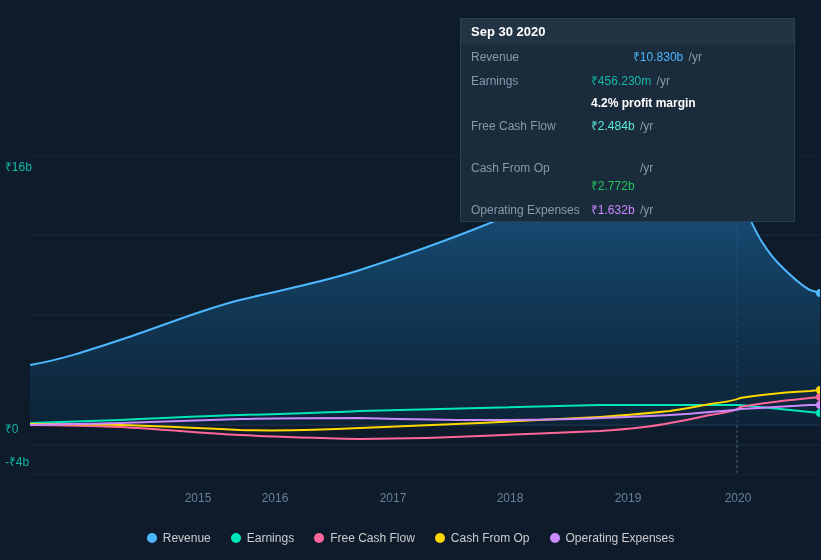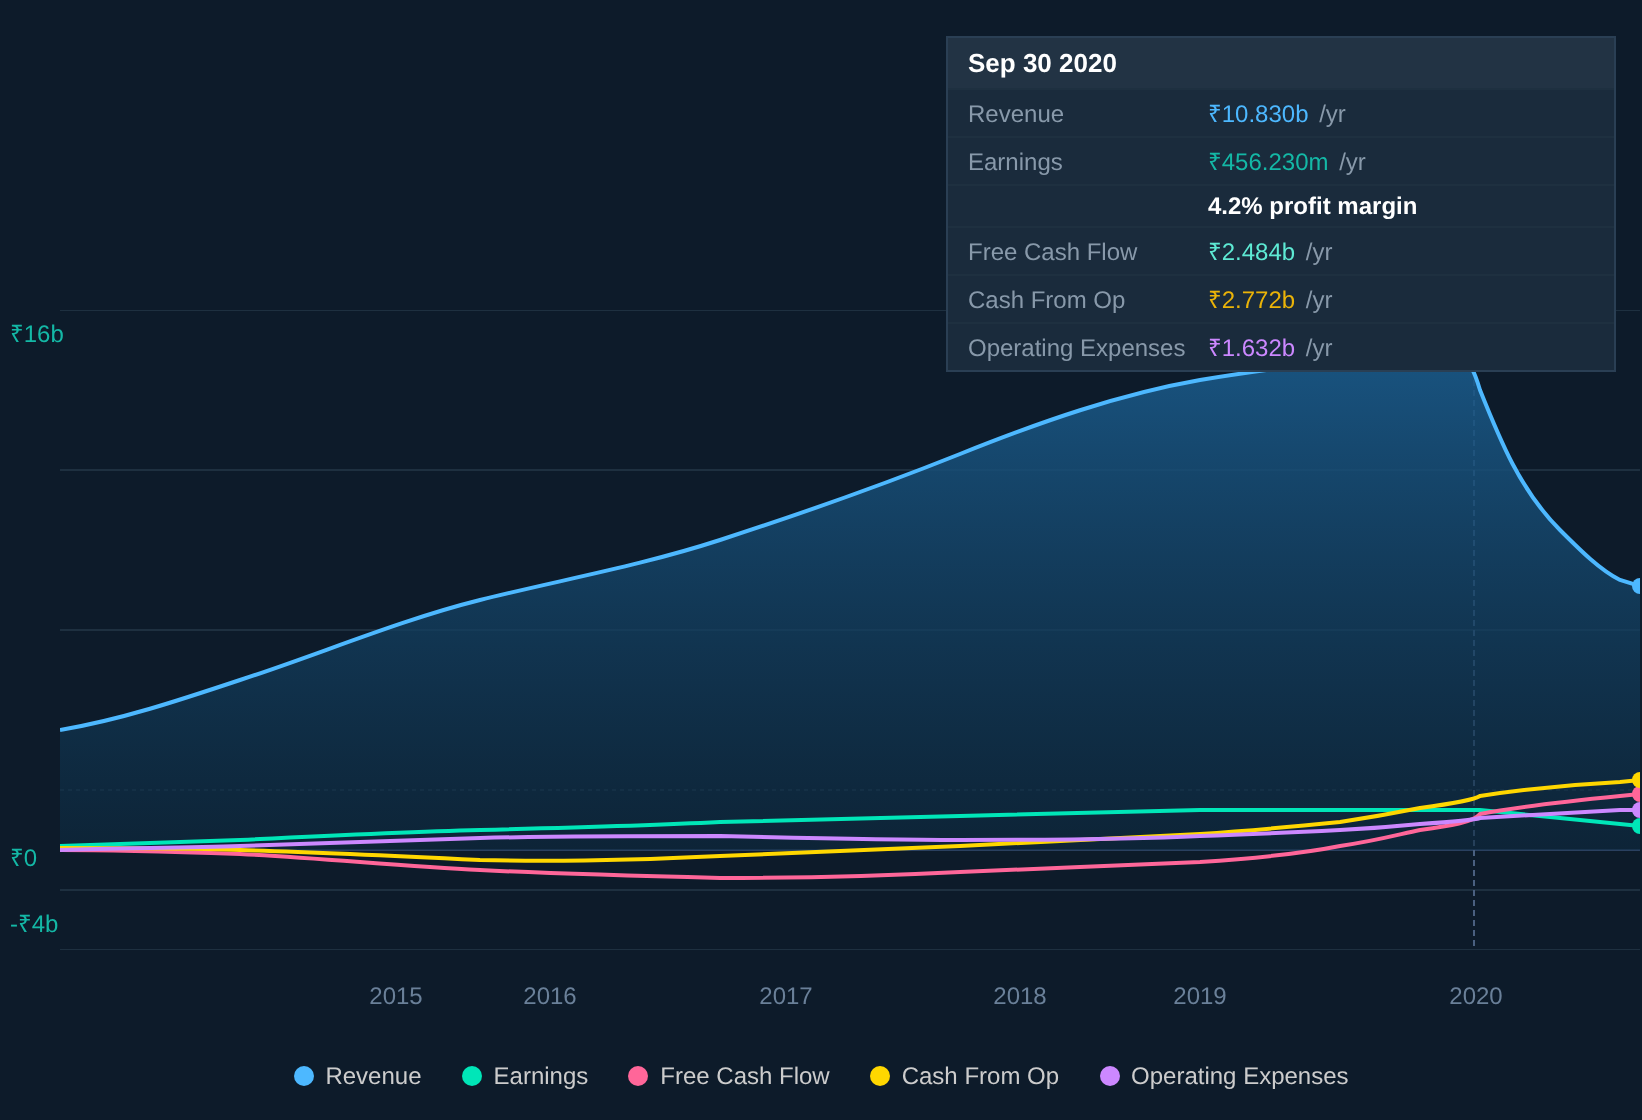--- a/index.html
+++ b/index.html
@@ -15,21 +15,21 @@
     .chart-container {
       position: relative;
       width: 821px;
       height: 560px;
     }
 
     
     .tooltip-box {
       position: absolute;
       top: 18px;
-      left: 473px;
+      left: 460px;
       background: #1a2b3c;
       border: 1px solid #2a3f54;
       width: 335px;
       z-index: 10;
     }
 
     .tooltip-title {
       background: #223344;
       padding: 5px 10px;
       font-size: 13px;
@@ -48,23 +48,23 @@
     .tooltip-label {
       color: #8899aa;
       width: 120px;
       flex-shrink: 0;
     }
 
     .tooltip-value {
       color: #fff;
     }
 
-    .tooltip-value.blue { color: #4db8ff; }
+    .tooltip-value.blue { color: #4db8ff; margin-left: 42px; }
     .tooltip-value.green { color: #14b8a6; }
-    .tooltip-value.yellow { color: #eab308; }
+    .tooltip-value.yellow { color: #22c55e; margin-top: 36px; }
     .tooltip-value.purple { color: #cc88ff; }
 
     .tooltip-margin {
       color: #fff;
       font-weight: bold;
     }
 
     
     .y-label {
       position: absolute;
@@ -147,21 +147,21 @@
   </div>
 
   <span class="y-label" style="top: 158px;">₹16b</span>
   <span class="y-label" style="top: 420px;">₹0</span>
   <span class="y-label" style="top: 453px;">-₹4b</span>
 
   <span class="x-label" style="left: 155px; margin-left: 43px;">2015</span>
   <span class="x-label" style="left: 275px; margin-top: 12px;">2016</span>
   <span class="x-label" style="left: 393px;">2017</span>
   <span class="x-label" style="left: 510px;">2018</span>
-  <span class="x-label" style="left: 600px; text-align: center;">2019</span>
+  <span class="x-label" style="left: 628px; text-align: center;">2019</span>
   <span class="x-label" style="left: 738px;">2020</span>
 
   <svg style="position:absolute; top:155px; left:30px; right:10px; bottom:75px; width:790px; height:320px;" viewBox="0 0 790 320" preserveAspectRatio="none">
 
     <line x1="0" y1="0" x2="790" y2="0" stroke="#1e3040" stroke-width="1"></line>
     <line x1="0" y1="80" x2="790" y2="80" stroke="#1e3040" stroke-width="1"></line>
     <line x1="0" y1="160" x2="790" y2="160" stroke="#1e3040" stroke-width="1"></line>
     <line x1="0" y1="240" x2="790" y2="240" stroke="#1e3040" stroke-width="1" stroke-dasharray="2,2"></line>
     <line x1="0" y1="270" x2="790" y2="270" stroke="#2a4060" stroke-width="1"></line>
     <line x1="0" y1="290" x2="790" y2="290" stroke="#1e3040" stroke-width="1"></line>

